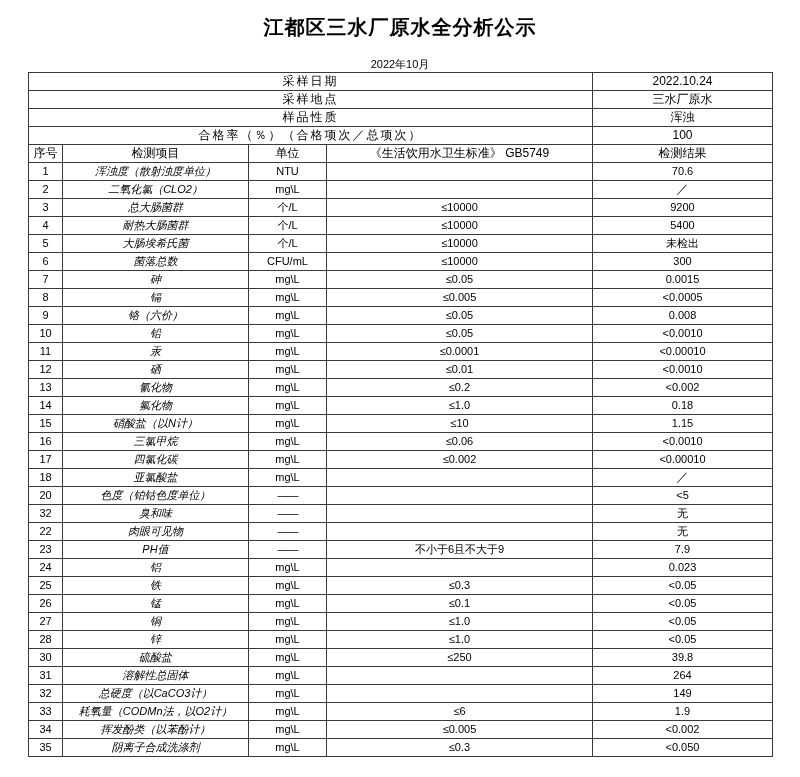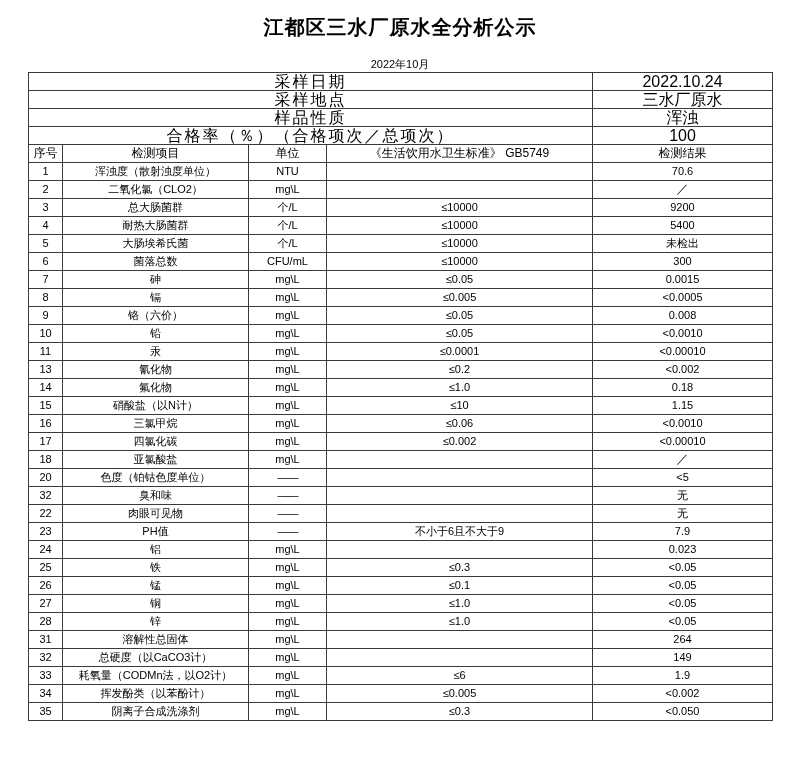--- a/index.html
+++ b/index.html
@@ -45,38 +45,39 @@
     line-height: 17px;
     text-align: center;
     vertical-align: middle;
     font-weight: normal;
     overflow: hidden;
     white-space: nowrap;
   }
   .hdr-row td {
     height: 25px;
     line-height: 25px;
-    font-size: 16px;
+    font-size: 12px;
   }
   .hdr-label {
     letter-spacing: 2px;
   }
   .colhdr td {
     height: 24px;
     line-height: 24px;
     font-size: 12px;
   }
   .c-seq { width: 34px; }
   .c-item { width: 186px; }
   .c-unit { width: 78px; }
   .c-std { width: 266px; }
   .c-res { width: 180px; }
   .left {
     text-align: left;
     padding-left: 6px;
+    font-style: italic;
   }
   .slash {
     font-size: 12px;
   }
   .dash {
     letter-spacing: -1px;
   }
 </style>
 </head>
 <body>
@@ -192,20 +193,27 @@
         <td>&lt;0.0010</td>
       </tr>
       <tr>
         <td>11</td>
         <td class="left">汞</td>
         <td>mg\L</td>
         <td>≤0.0001</td>
         <td>&lt;0.00010</td>
       </tr>
       <tr>
+        <td>12</td>
+        <td class="left">硒</td>
+        <td>mg\L</td>
+        <td>≤0.01</td>
+        <td>&lt;0.0010</td>
+      </tr>
+      <tr>
         <td>13</td>
         <td class="left">氰化物</td>
         <td>mg\L</td>
         <td>≤0.2</td>
         <td>&lt;0.002</td>
       </tr>
       <tr>
         <td>14</td>
         <td class="left">氟化物</td>
         <td>mg\L</td>
@@ -297,20 +305,27 @@
         <td>&lt;0.05</td>
       </tr>
       <tr>
         <td>28</td>
         <td class="left">锌</td>
         <td>mg\L</td>
         <td>≤1.0</td>
         <td>&lt;0.05</td>
       </tr>
       <tr>
+        <td>30</td>
+        <td class="left">硫酸盐</td>
+        <td>mg\L</td>
+        <td>≤250</td>
+        <td>39.8</td>
+      </tr>
+      <tr>
         <td>31</td>
         <td class="left">溶解性总固体</td>
         <td>mg\L</td>
         <td></td>
         <td>264</td>
       </tr>
       <tr>
         <td>32</td>
         <td class="left">总硬度（以CaCO3计）</td>
         <td>mg\L</td>

